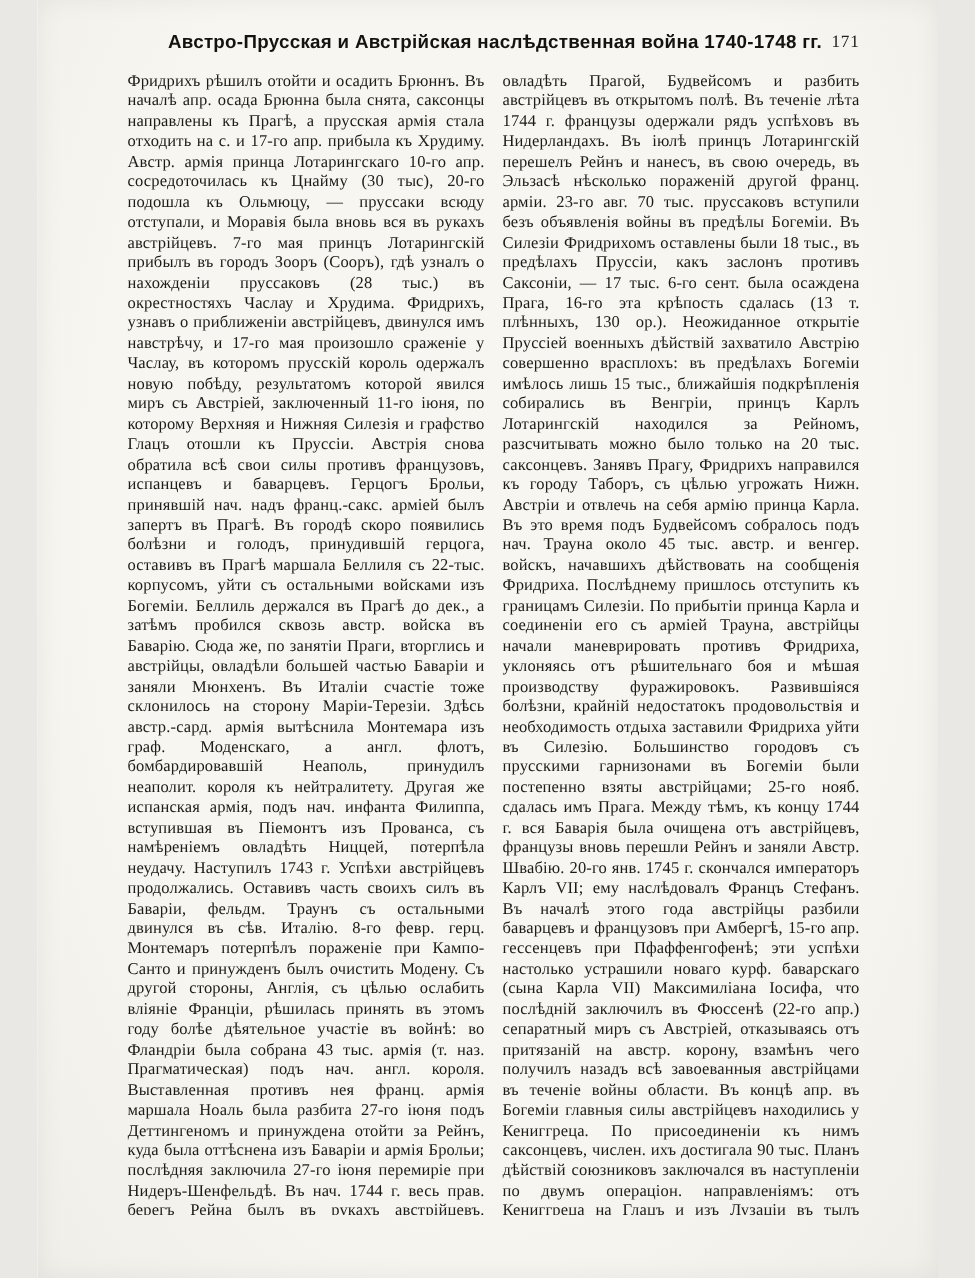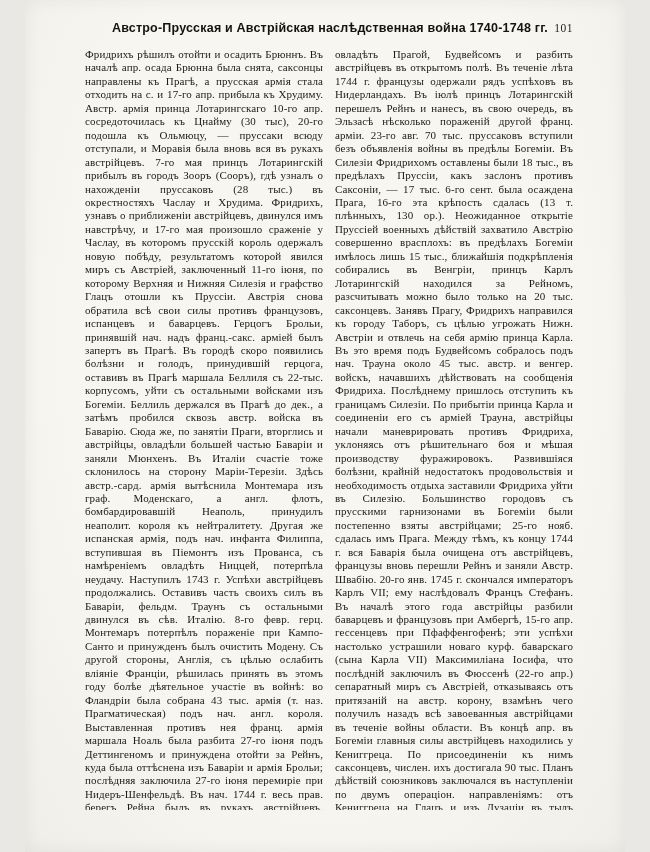--- a/index.html
+++ b/index.html
@@ -62,21 +62,21 @@
   .column .it {
   }
 </style>
 </head>
 <body>
 
 <div class="page">
 
   <div class="running-head">
     <span class="title">Австро-Прусская и Австрійская наслѣдственная война 1740-1748 гг.</span>
-    <span class="folio">101</span>
+    <span class="folio">171</span>
   </div>
 
   <div class="text-block">
     <div class="column"><span>Фридрихъ рѣшилъ отойти и осадить Брюннъ. Въ началѣ апр. осада Брюнна была снята, саксонцы направлены къ Прагѣ, а прусская армія стала отходить на с. и 17-го апр. прибыла къ Хрудиму. Австр. армія принца Лотарингскаго 10-го апр. сосредоточилась къ Цнайму (30 тыс), 20-го подошла къ Ольмюцу, — пруссаки всюду отступали, и Моравія была вновь вся въ рукахъ австрійцевъ. 7-го мая принцъ Лотарингскій прибылъ въ городъ Зооръ (Сооръ), гдѣ узналъ о нахожденіи пруссаковъ (28 тыс.) въ окрестностяхъ Часлау и Хрудима. Фридрихъ, узнавъ о приближеніи австрійцевъ, двинулся имъ навстрѣчу, и 17-го мая произошло сраженіе у </span><span class="it">Часлау</span><span>, въ которомъ прусскій король одержалъ новую побѣду, результатомъ которой явился миръ съ Австріей, заключенный 11-го іюня, по которому Верхняя и Нижняя Силезія и графство Глацъ отошли къ Пруссіи. Австрія снова обратила всѣ свои силы противъ французовъ, испанцевъ и баварцевъ. Герцогъ Брольи, принявшій нач. надъ франц.-сакс. арміей былъ запертъ въ Прагѣ. Въ городѣ скоро появились болѣзни и голодъ, принудившій герцога, оставивъ въ Прагѣ маршала Беллиля съ 22-тыс. корпусомъ, уйти съ остальными войсками изъ Богеміи. Беллиль держался въ Прагѣ до дек., а затѣмъ пробился сквозь австр. войска въ Баварію. Сюда же, по занятіи Праги, вторглись и австрійцы, овладѣли большей частью Баваріи и заняли Мюнхенъ. Въ Италіи счастіе тоже склонилось на сторону Маріи-Терезіи. Здѣсь австр.-сард. армія вытѣснила Монтемара изъ граф. Моденскаго, а англ. флотъ, бомбардировавшій Неаполь, принудилъ неаполит. короля къ нейтралитету. Другая же испанская армія, подъ нач. инфанта Филиппа, вступившая въ Піемонтъ изъ Прованса, съ намѣреніемъ овладѣть Ниццей, потерпѣла неудачу. Наступилъ 1743 г. Успѣхи австрійцевъ продолжались. Оставивъ часть своихъ силъ въ Баваріи, фельдм. Траунъ съ остальными двинулся въ сѣв. Италію. 8-го февр. герц. Монтемаръ потерпѣлъ пораженіе при </span><span class="it">Кампо-Санто</span><span> и принужденъ былъ очистить Модену. Съ другой стороны, Англія, съ цѣлью ослабить вліяніе Франціи, рѣшилась принять въ этомъ году болѣе дѣятельное участіе въ войнѣ: во Фландріи была собрана 43 тыс. армія (т. наз. Прагматическая) подъ нач. англ. короля. Выставленная противъ нея франц. армія маршала Ноаль была разбита 27-го іюня подъ </span><span class="it">Деттингеномъ</span><span> и принуждена отойти за Рейнъ, куда была оттѣснена изъ Баваріи и армія Брольи; послѣдняя заключила 27-го іюня перемиріе при Нидеръ-Шенфельдѣ. Въ нач. 1744 г. весь прав. берегъ Рейна былъ въ рукахъ австрійцевъ. Фридриху становилось яснымъ, что обладанію Силезіей грозила опасность, надо было положить предѣлъ успѣхамъ Австріи. Онъ дѣятельно принялся за возобновленіе войны: 22-го мая состоялась т. наз. „Франкфуртская Унія“ между императоромъ, Баваріей, Франціей, Курпфальцемъ, Гессенъ-Касселемъ и Пруссіей, имѣвшая цѣлью „поддержаніе императора и цѣльности Германіи“, а 5-го іюня Пруссія заключила союзъ въ Франціей. Планъ войны заключался въ слѣдующемъ: франц. армія (100 тыс.) должна была оперировать противъ Прагматической арміи и отвлечь въ Нидерланды часть австр. силъ изъ Баваріи, 80 тыс. пруссаковъ должны были вторгнуться въ сент. въ Богемію,</span></div>
     <div class="column"><span>овладѣть Прагой, Будвейсомъ и разбить австрійцевъ въ открытомъ полѣ. Въ теченіе лѣта 1744 г. французы одержали рядъ успѣховъ въ Нидерландахъ. Въ іюлѣ принцъ Лотарингскій перешелъ Рейнъ и нанесъ, въ свою очередь, въ Эльзасѣ нѣсколько пораженій другой франц. арміи. 23-го авг. 70 тыс. пруссаковъ вступили безъ объявленія войны въ предѣлы Богеміи. Въ Силезіи Фридрихомъ оставлены были 18 тыс., въ предѣлахъ Пруссіи, какъ заслонъ противъ Саксоніи, — 17 тыс. 6-го сент. была осаждена Прага, 16-го эта крѣпость сдалась (13 т. плѣнныхъ, 130 ор.). Неожиданное открытіе Пруссіей военныхъ дѣйствій захватило Австрію совершенно врасплохъ: въ предѣлахъ Богеміи имѣлось лишь 15 тыс., ближайшія подкрѣпленія собирались въ Венгріи, принцъ Карлъ Лотарингскій находился за Рейномъ, разсчитывать можно было только на 20 тыс. саксонцевъ. Занявъ Прагу, Фридрихъ направился къ городу Таборъ, съ цѣлью угрожать Нижн. Австріи и отвлечь на себя армію принца Карла. Въ это время подъ Будвейсомъ собралось подъ нач. Трауна около 45 тыс. австр. и венгер. войскъ, начавшихъ дѣйствовать на сообщенія Фридриха. Послѣднему пришлось отступить къ границамъ Силезіи. По прибытіи принца Карла и соединеніи его съ арміей Трауна, австрійцы начали маневрировать противъ Фридриха, уклоняясь отъ рѣшительнаго боя и мѣшая производству фуражировокъ. Развившіяся болѣзни, крайній недостатокъ продовольствія и необходимость отдыха заставили Фридриха уйти въ Силезію. Большинство городовъ съ прусскими гарнизонами въ Богеміи были постепенно взяты австрійцами; 25-го нояб. сдалась имъ Прага. Между тѣмъ, къ концу 1744 г. вся Баварія была очищена отъ австрійцевъ, французы вновь перешли Рейнъ и заняли Австр. Швабію. 20-го янв. 1745 г. скончался императоръ Карлъ VII; ему наслѣдовалъ Францъ Стефанъ. Въ началѣ этого года австрійцы разбили баварцевъ и французовъ при Амбергѣ, 15-го апр. гессенцевъ при Пфаффенгофенѣ; эти успѣхи настолько устрашили новаго курф. баварскаго (сына Карла VII) Максимиліана Іосифа, что послѣдній заключилъ въ Фюссенѣ (22-го апр.) сепаратный миръ съ Австріей, отказываясь отъ притязаній на австр. корону, взамѣнъ чего получилъ назадъ всѣ завоеванныя австрійцами въ теченіе войны области. Въ концѣ апр. въ Богеміи главныя силы австрійцевъ находились у Кениггреца. По присоединеніи къ нимъ саксонцевъ, числен. ихъ достигала 90 тыс. Планъ дѣйствій союзниковъ заключался въ наступленіи по двумъ операціон. направленіямъ: отъ Кениггреца на Глацъ и изъ Лузаціи въ тылъ прусской арміи, кромѣ того, въ Ю. Силезіи должны были наступать легкія венгерск. войска (10 тыс.). Прусская армія (80 б., 160 э.) въ это время была расположена близъ Франкенштейна. Желая завлечь непріятеля въ Силезію и разбить его при выходѣ изъ горъ, Фридрихъ распустилъ слухъ, что отступаетъ въ Бреславль. Австрійцы поддались на обманъ: 22-го мая армія союзниковъ перешла въ наступленіе, но, двигаясь очень медленно, дала возможность Фридриху собрать всѣ свои силы. 4-го іюня подъ </span></div>
   </div>
 
 </div>
 
 </body></html>

